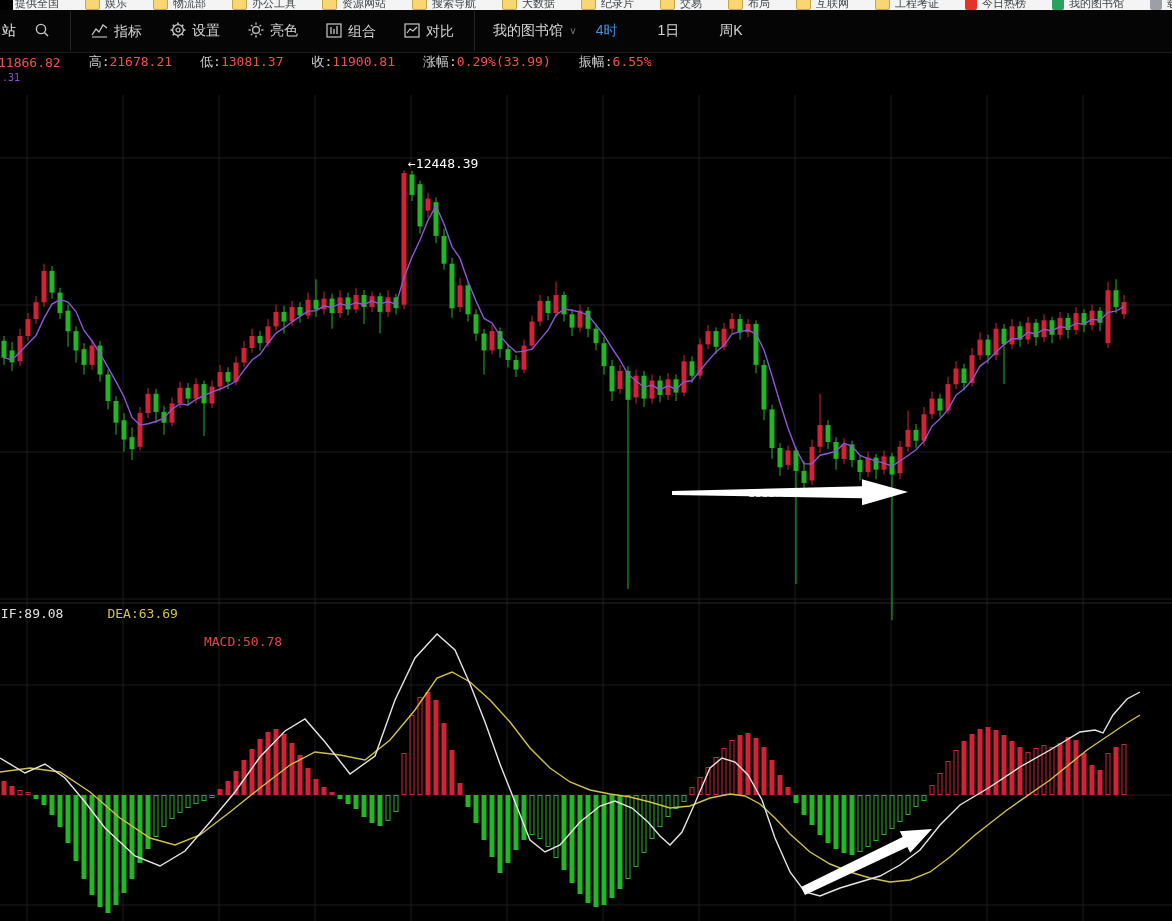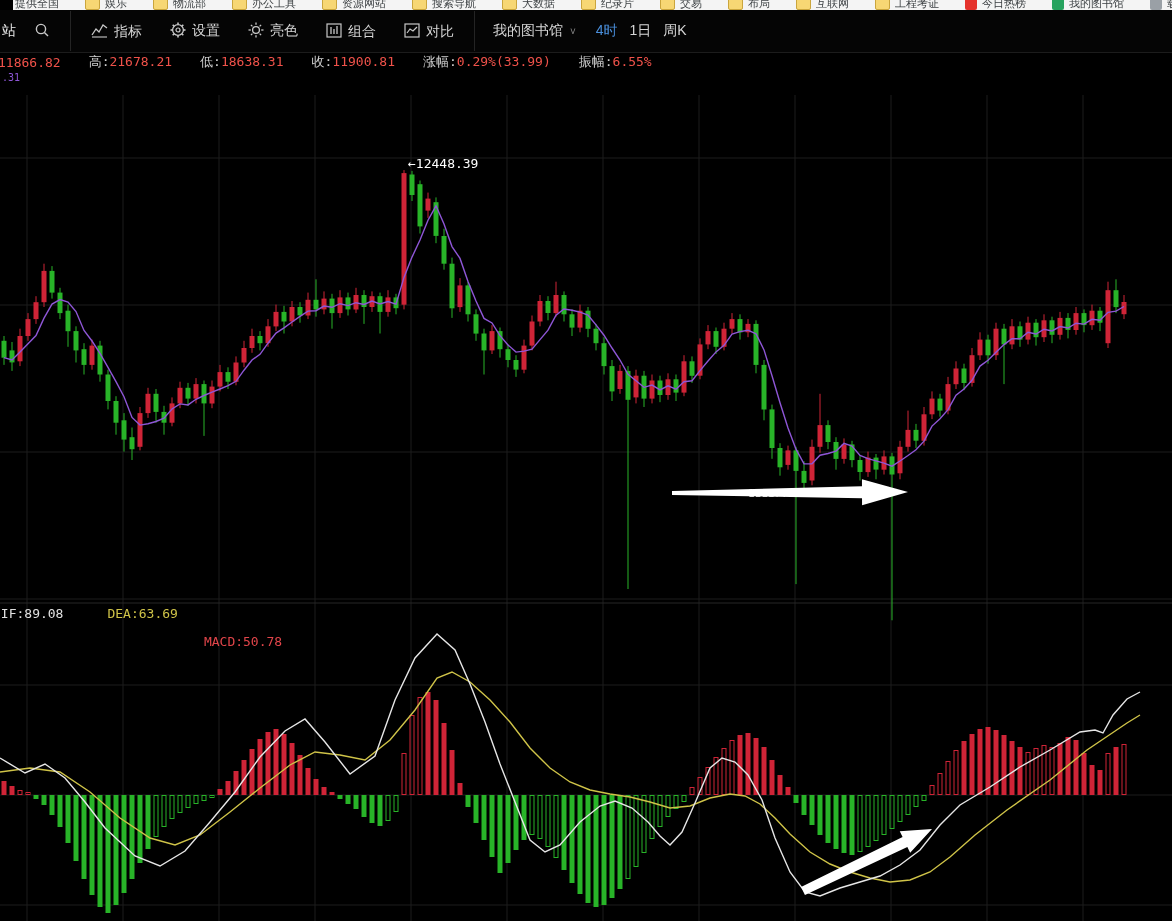--- a/index.html
+++ b/index.html
@@ -167,31 +167,31 @@
               <polyline points="3,10 6,6 9,8 13,4" fill="none" stroke="#c9c9c9" stroke-width="1.2"></polyline>
             </svg></span>
       <span>对比</span>
         </span>
       </span>
   <span class="tb-sep"></span>
   <span class="tb-period">
     <span>我的图书馆</span>
     <span class="tb-caret">˅</span>
   </span>
-  <span id="tbPeriods" style="display:flex;align-items:center;gap:12px;margin-left:8px;">
+  <span id="tbPeriods" style="display:flex;align-items:center;gap:40px;margin-left:8px;">
         <span class="tb-active">4时</span>
         <span class="">1日</span>
         <span class="">周K</span>
       </span>
 </div>
 
 <div id="priceRow">
   <span class="val">11866.82</span>
 <span><span class="lab">高:</span><span class="val">21678.21</span></span>
-      <span><span class="lab">低:</span><span class="val">18638.31</span></span>
+      <span><span class="lab">低:</span><span class="val">13081.37</span></span>
       <span><span class="lab">收:</span><span class="val">11900.81</span></span>
       <span><span class="lab">涨幅:</span><span class="val">0.29%(33.99)</span></span>
       <span><span class="lab">振幅:</span><span class="val">6.55%</span></span>
     </div>
 <div id="maRow">.31</div>
 
 <div id="macdRow">
   <span id="difLab" style="color: rgb(224, 224, 224);">DIF:89.08</span>
   <span id="deaLab" style="color: rgb(207, 195, 72); padding-left: 18px;">DEA:63.69</span>
   <span id="macdLab" style="color: rgb(226, 69, 74); margin-top: 28px;">MACD:50.78</span>

